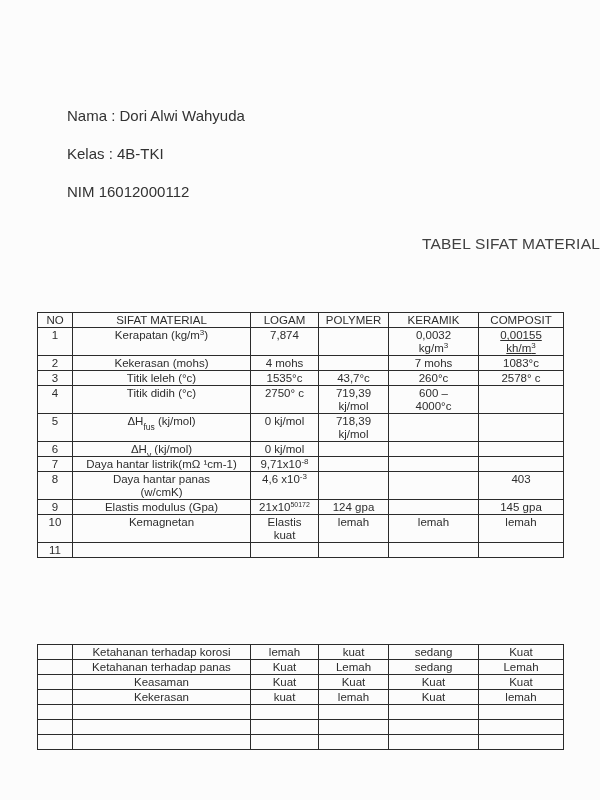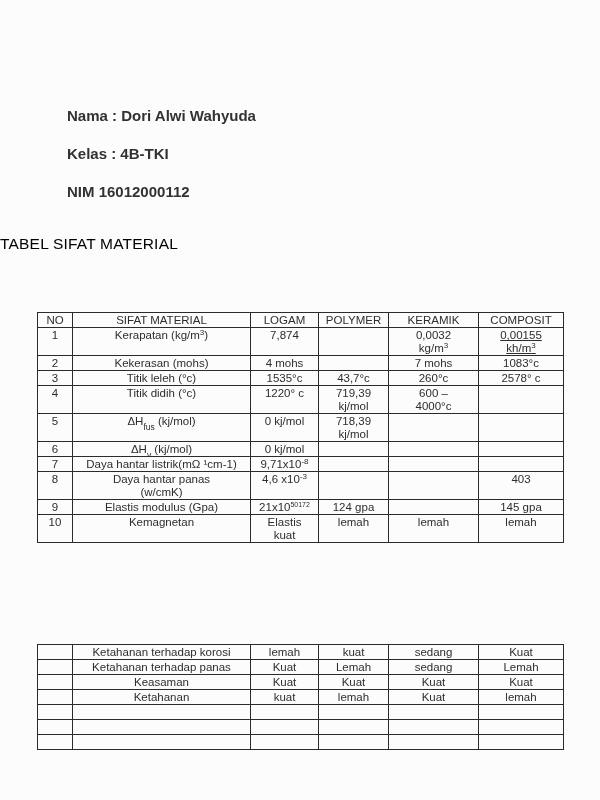--- a/index.html
+++ b/index.html
@@ -6,24 +6,24 @@
   body{
     width:600px;height:800px;background:#f4f4f4;
     font-family:"Liberation Sans","DejaVu Sans",sans-serif;
     -webkit-font-smoothing:antialiased;
   }
   .page{
     position:relative;width:600px;height:800px;background:#fcfcfc;
     color:#2e2e2e;overflow:hidden;
   }
   .student{position:absolute;left:67px;top:106px;font-size:15px;color:#323232;}
-  .student p{margin:0 16px 19px 0;line-height:19px;font-weight:bold;}
+  .student p{margin:0 16px 19px 0;line-height:19px;}
   .title{
-    position:absolute;left:0;top:234px;width:600px;text-align:left;
-    font-size:15.5px;line-height:20px;color:#000000;letter-spacing:.2px;
+    position:absolute;left:0;top:234px;width:600px;text-align:right;
+    font-size:15.5px;line-height:20px;color:#404040;letter-spacing:.2px;
   }
   table.tbl{
     position:absolute;border-collapse:collapse;table-layout:fixed;
     width:526px;left:37px;font-size:11.5px;color:#2d2d2d;
   }
   .tbl th,.tbl td{
     border:1.5px solid #2b2b2b;padding:1px 2px 0 2px;text-align:center;
     vertical-align:top;line-height:13px;height:13px;font-weight:normal;
     overflow:hidden;
   }
@@ -94,21 +94,21 @@
         <td>3</td>
         <td>Titik leleh (°c)</td>
         <td>1535°c</td>
         <td>43,7°c</td>
         <td>260°c</td>
         <td>2578° c</td>
       </tr>
       <tr>
         <td>4</td>
         <td>Titik didih (°c)</td>
-        <td>1220° c</td>
+        <td>2750° c</td>
         <td>719,39 kj/mol</td>
         <td><span class="w46">600 – 4000°c</span></td>
         <td></td>
       </tr>
       <tr>
         <td>5</td>
         <td><span>ΔH</span><sub>fus</sub><span> (kj/mol)</span></td>
         <td>0 kj/mol</td>
         <td>718,39 kj/mol</td>
         <td></td>
@@ -146,20 +146,28 @@
         <td></td>
         <td>145 gpa</td>
       </tr>
       <tr>
         <td>10</td>
         <td>Kemagnetan</td>
         <td><span class="w42">Elastis kuat</span></td>
         <td>lemah</td>
         <td>lemah</td>
         <td>lemah</td>
+      </tr>
+      <tr>
+        <td>11</td>
+        <td></td>
+        <td></td>
+        <td></td>
+        <td></td>
+        <td></td>
       </tr>
     </tbody>
   </table>
 
   <table class="tbl second">
     <colgroup>
       <col style="width:35px">
         <col style="width:178px">
         <col style="width:68px">
       <col style="width:70px">
@@ -186,21 +194,21 @@
       <tr>
         <td></td>
         <td>Keasaman</td>
         <td>Kuat</td>
         <td>Kuat</td>
         <td>Kuat</td>
         <td>Kuat</td>
       </tr>
       <tr>
         <td></td>
-        <td>Ketahanan</td>
+        <td>Kekerasan</td>
         <td>kuat</td>
         <td>lemah</td>
         <td>Kuat</td>
         <td>lemah</td>
       </tr>
       <tr>
         <td></td>
         <td></td>
         <td></td>
         <td></td>

